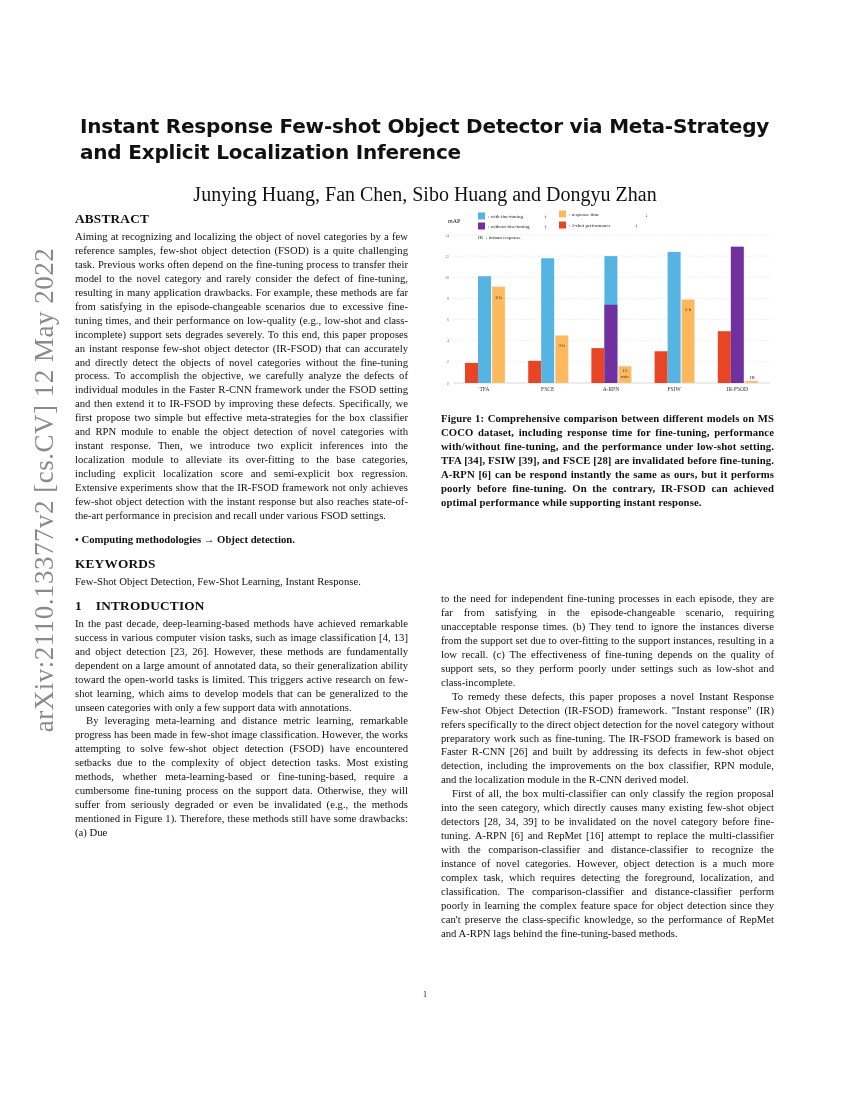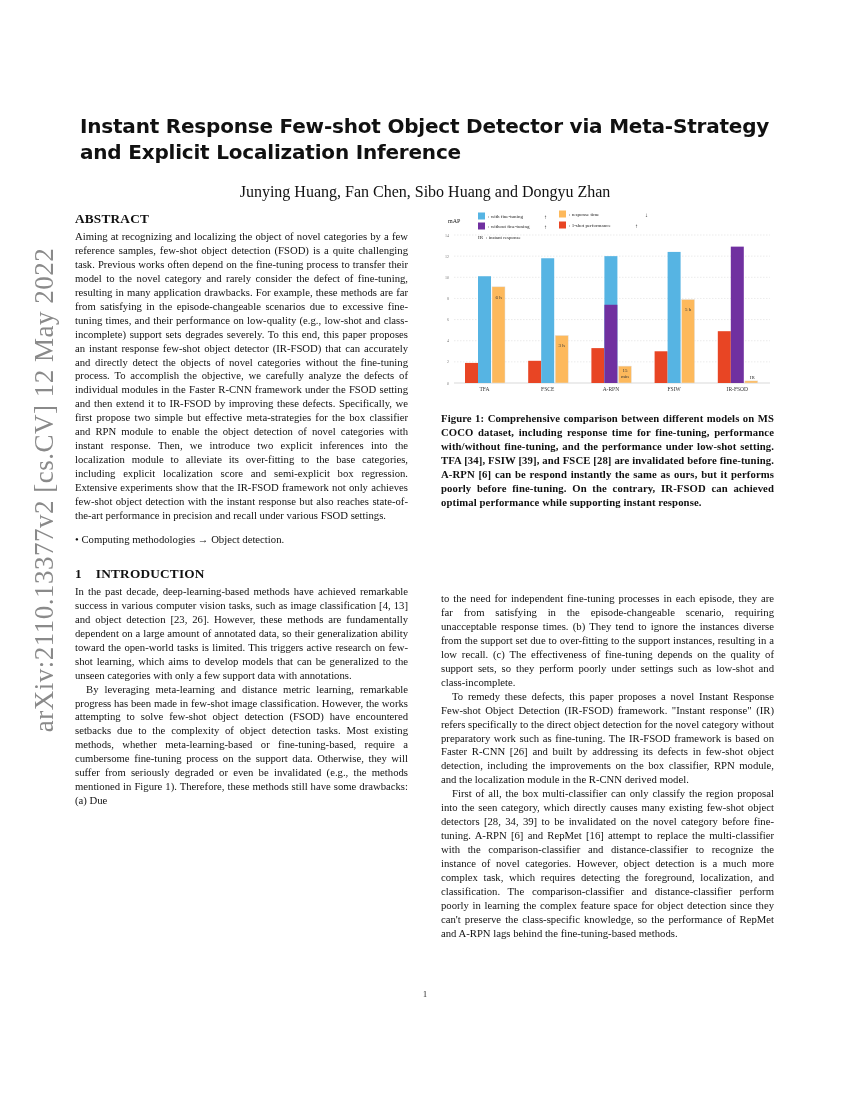--- a/index.html
+++ b/index.html
@@ -1,28 +1,28 @@
 <!DOCTYPE html>
 <html><head>
 <meta charset="utf-8">
 <style>
   html, body { margin: 0; padding: 0; background: #ffffff; }
   body { width: 850px; height: 1100px; position: relative; overflow: hidden; color: #111; font-family: "Liberation Serif", "DejaVu Serif", serif; }
   .arxiv-stamp { position: absolute; left: 14px; top: 300px; width: 60px; height: 380px; }
   .arxiv-stamp span { position: absolute; left: 50%; top: 50%; transform: translate(-50%, -50%) rotate(-90deg); white-space: nowrap; font-family: "Liberation Serif", serif; font-size: 27px; color: #8a8a8a; letter-spacing: 0.5px; }
   .title { position: absolute; left: 80px; top: 113px; width: 690px; text-align: left; font-family: "DejaVu Sans", "Liberation Sans", sans-serif; font-weight: bold; font-size: 20px; line-height: 26px; letter-spacing: -0.2px; }
-  .authors { position: absolute; left: 80px; top: 183px; width: 690px; text-align: center; font-size: 16px; }
+  .authors { position: absolute; left: 80px; top: 183px; width: 690px; text-align: center; font-size: 20px; }
   .col { position: absolute; font-size: 10.7px; line-height: 13.95px; text-align: justify; }
   .col-left { left: 75px; top: 212px; width: 333px; }
   .col-right { left: 441px; top: 592px; width: 333px; }
   .col p { margin: 0; }
   .col p.indent { text-indent: 11px; }
   h2.sec { font-size: 13.3px; font-weight: bold; margin: 0 0 4px 0; letter-spacing: 0.2px; }
   .sec-num { margin-right: 14px; }
-  .ccs { font-weight: normal; margin: 0; }
+  .ccs { font-weight: bold; margin: 0; }
   .spacer { height: 10px; }
   .caption { position: absolute; left: 441px; top: 400px; width: 333px; font-size: 10.7px; line-height: 13.95px; font-weight: bold; text-align: justify; letter-spacing: 0.1px; margin-top: 12px; }
   .page-num { position: absolute; left: 420px; top: 990px; width: 10px; text-align: center; font-size: 8px; }
   .chart-wrap { position: absolute; left: 440px; top: 205px; width: 340px; height: 195px; }
   .chart-wrap svg { display: block; }
   .chart-wrap text { font-family: "Liberation Serif", serif; }
 </style>
 </head>
 <body>
 
@@ -32,20 +32,22 @@
 
 <div class="title">Instant Response Few-shot Object Detector via Meta-Strategy and Explicit Localization Inference</div>
 <div class="authors">Junying Huang, Fan Chen, Sibo Huang and Dongyu Zhan</div>
 
 <div class="col col-left">
   <h2 class="sec">ABSTRACT</h2>
   <p>Aiming at recognizing and localizing the object of novel categories by a few reference samples, few-shot object detection (FSOD) is a quite challenging task. Previous works often depend on the fine-tuning process to transfer their model to the novel category and rarely consider the defect of fine-tuning, resulting in many application drawbacks. For example, these methods are far from satisfying in the episode-changeable scenarios due to excessive fine-tuning times, and their performance on low-quality (e.g., low-shot and class-incomplete) support sets degrades severely. To this end, this paper proposes an instant response few-shot object detector (IR-FSOD) that can accurately and directly detect the objects of novel categories without the fine-tuning process. To accomplish the objective, we carefully analyze the defects of individual modules in the Faster R-CNN framework under the FSOD setting and then extend it to IR-FSOD by improving these defects. Specifically, we first propose two simple but effective meta-strategies for the box classifier and RPN module to enable the object detection of novel categories with instant response. Then, we introduce two explicit inferences into the localization module to alleviate its over-fitting to the base categories, including explicit localization score and semi-explicit box regression. Extensive experiments show that the IR-FSOD framework not only achieves few-shot object detection with the instant response but also reaches state-of-the-art performance in precision and recall under various FSOD settings.</p>
   <div class="spacer"></div>
   <p class="ccs">• Computing methodologies → Object detection.</p>
   <div class="spacer"></div>
+  <h2 class="sec">KEYWORDS</h2>
+  <p>Few-Shot Object Detection, Few-Shot Learning, Instant Response.</p>
   <div class="spacer"></div>
   <h2 class="sec"><span class="sec-num">1</span><span>INTRODUCTION</span></h2>
   <p>In the past decade, deep-learning-based methods have achieved remarkable success in various computer vision tasks, such as image classification [4, 13] and object detection [23, 26]. However, these methods are fundamentally dependent on a large amount of annotated data, so their generalization ability toward the open-world tasks is limited. This triggers active research on few-shot learning, which aims to develop models that can be generalized to the unseen categories with only a few support data with annotations.</p>
   <p class="indent">By leveraging meta-learning and distance metric learning, remarkable progress has been made in few-shot image classification. However, the works attempting to solve few-shot object detection (FSOD) have encountered setbacks due to the complexity of object detection tasks. Most existing methods, whether meta-learning-based or fine-tuning-based, require a cumbersome fine-tuning process on the support data. Otherwise, they will suffer from seriously degraded or even be invalidated (e.g., the methods mentioned in Figure 1). Therefore, these methods still have some drawbacks: (a) Due</p>
 </div>
 
 <div class="chart-wrap">
   <svg id="chart" width="340" height="195" viewBox="0 0 340 195">
       <line x1="14" x2="330" y1="178" y2="178" stroke="#cfcfcf" stroke-width="0.8" stroke-dasharray=""></line>
       <text x="9" y="179.5" font-size="4" fill="#777" text-anchor="end">0</text>

